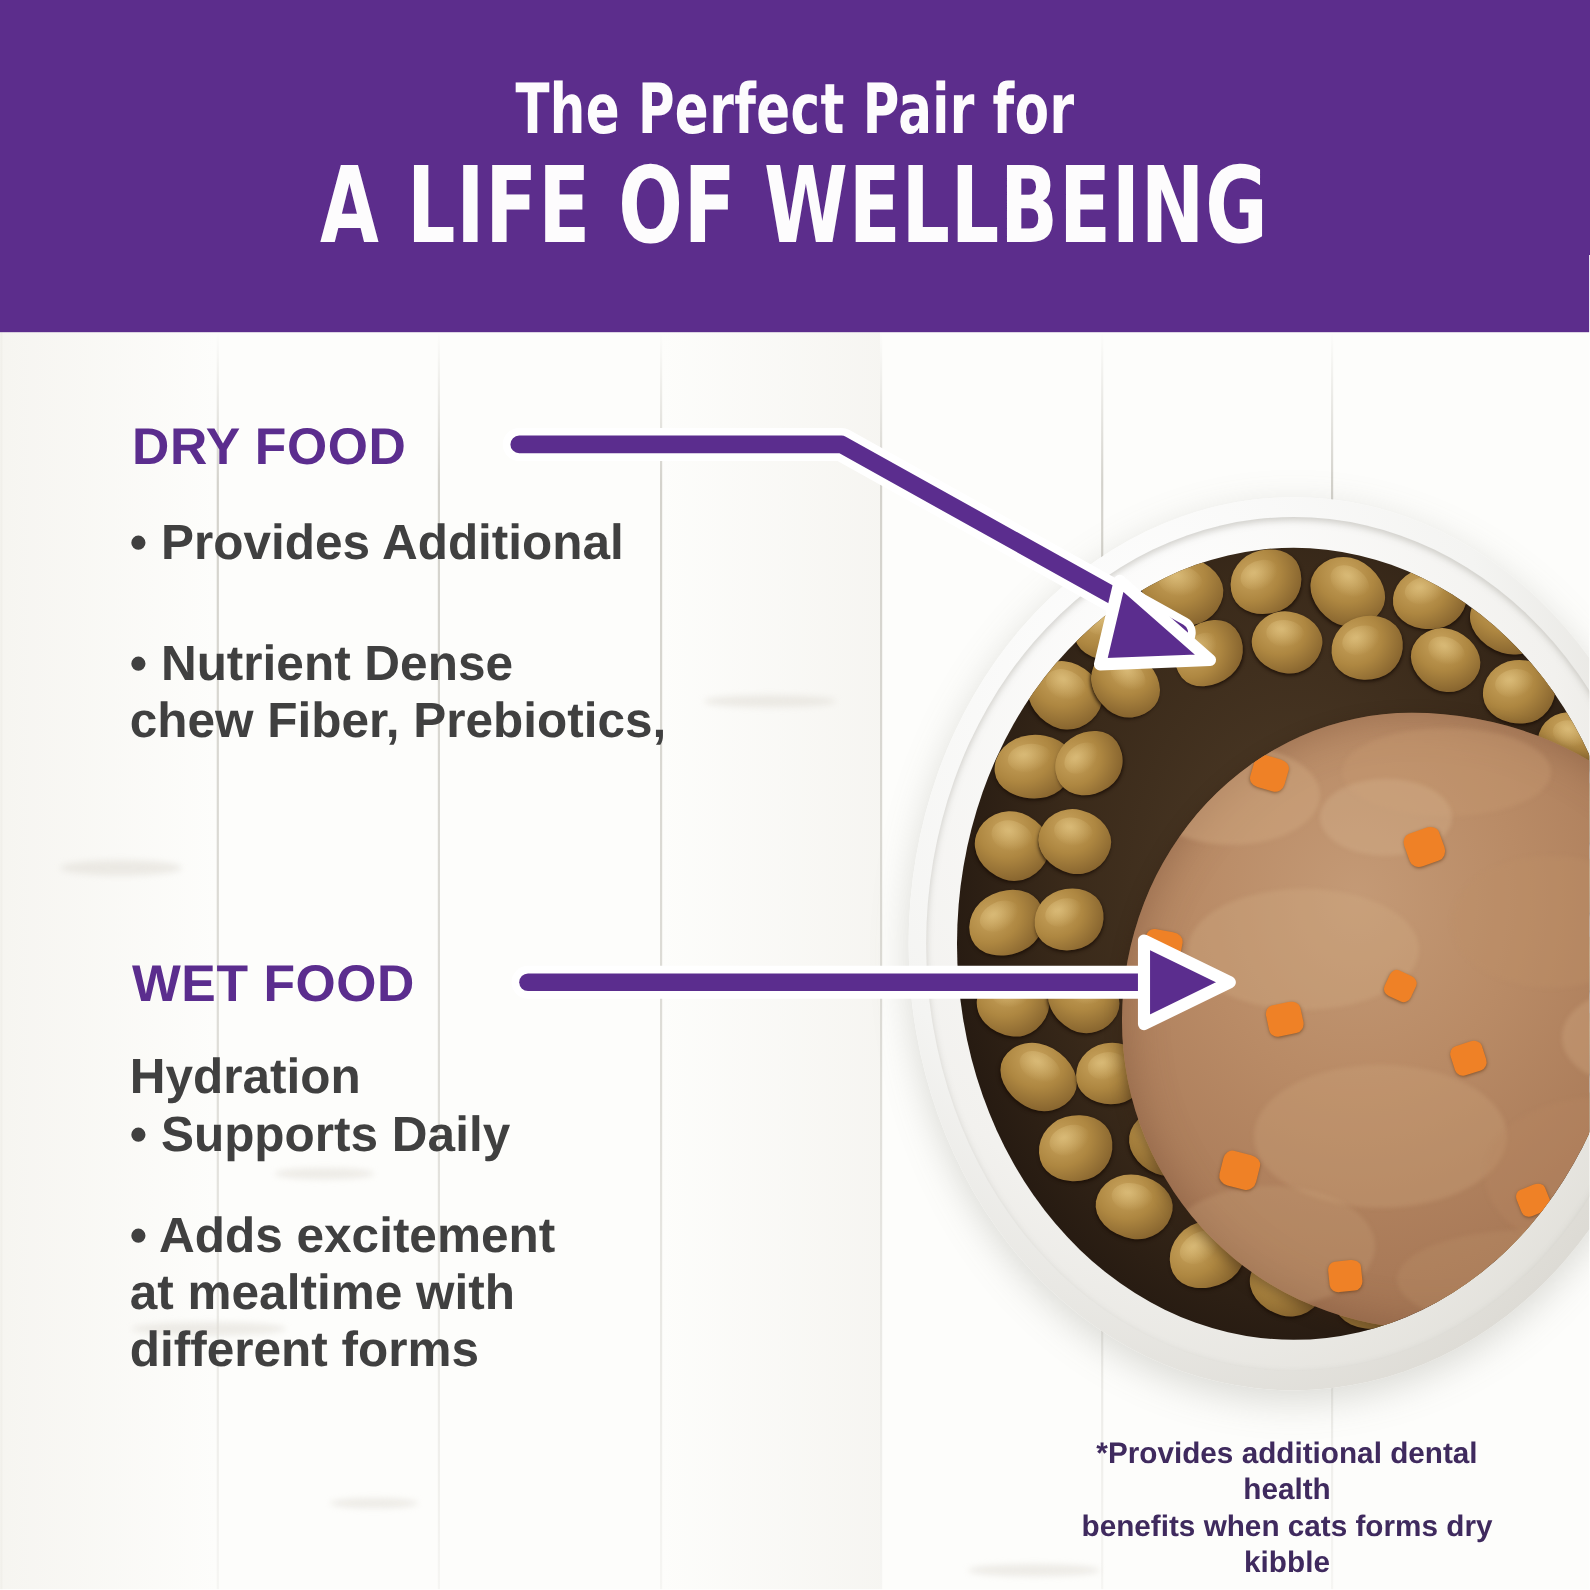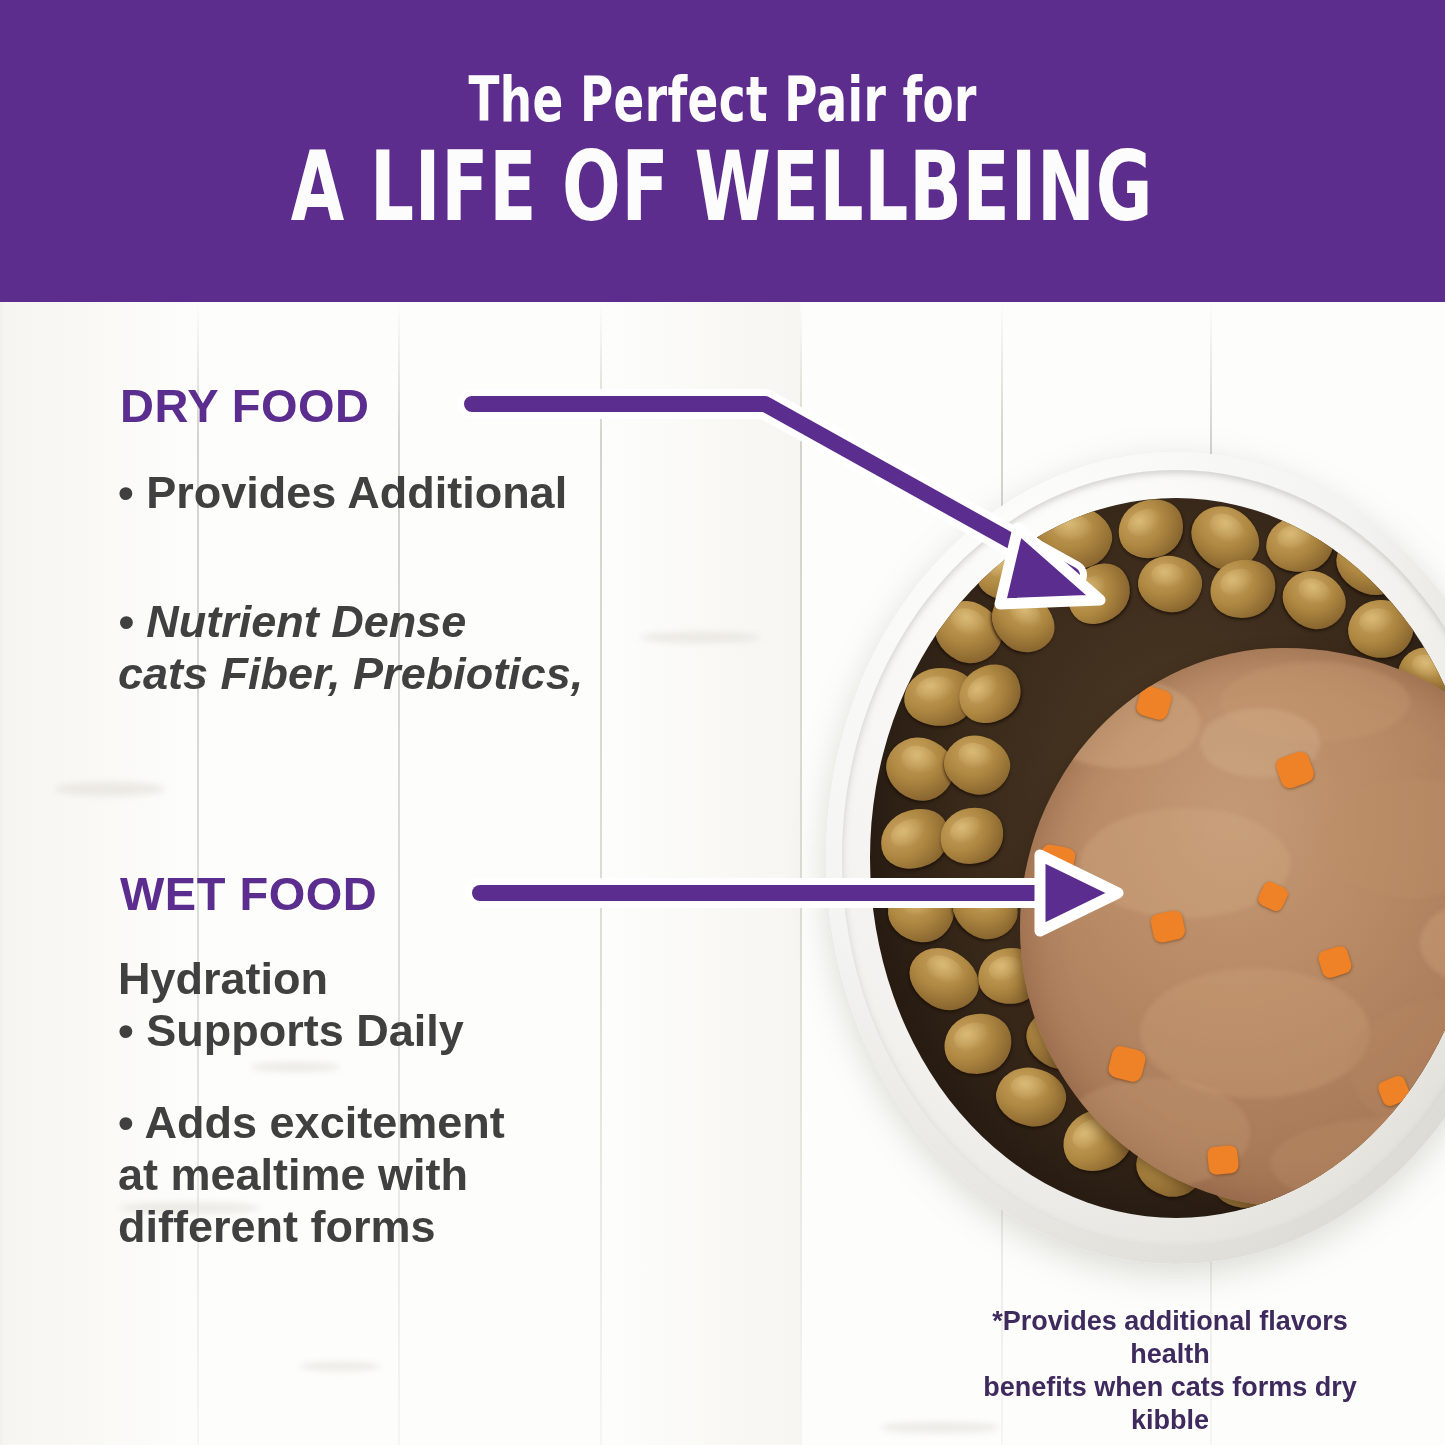--- a/index.html
+++ b/index.html
@@ -304,23 +304,23 @@
     <div id="header-line1">The Perfect Pair for</div>
     <div id="header-line2">A LIFE OF WELLBEING</div>
   </div>
 
   <div class="section-heading" style="left:120px; top:382px;">DRY FOOD</div>
 
   <div class="bullet-block" style="left:118px; top:467px;">
     <div>• Provides Additional</div>
   </div>
 
-  <div class="bullet-block" style="left:118px; top:596px;font-style:italic;">
+  <div class="bullet-block" style="left:118px; top:577px;">
     <div>• Nutrient Dense</div>
-    <div>cats Fiber, Prebiotics,</div>
+    <div>chew Fiber, Prebiotics,</div>
   </div>
 
   <div class="section-heading" style="left:120px; top:870px;">WET FOOD</div>
 
   <div class="bullet-block" style="left:118px; top:953px;">
     <div>Hydration</div>
     <div>• Supports Daily</div>
   </div>
 
   <div class="bullet-block" style="left:118px; top:1097px;">
@@ -338,17 +338,17 @@
     </g>
 
     <g>
       <line x1="480" y1="893" x2="1050" y2="893" stroke="#ffffff" stroke-width="30" stroke-linecap="round"></line>
       <line x1="480" y1="893" x2="1050" y2="893" stroke="#5b2d8e" stroke-width="16" stroke-linecap="round"></line>
       <polygon points="1040,855 1040,931 1118,893" fill="#5b2d8e" stroke="#ffffff" stroke-width="11" stroke-linejoin="round"></polygon>
     </g>
   </svg>
 
   <div id="footnote">
-    <div>*Provides additional flavors health</div>
+    <div>*Provides additional dental health</div>
     <div>benefits when cats forms dry kibble</div>
   </div>
 
 </div>
 
 </body></html>

